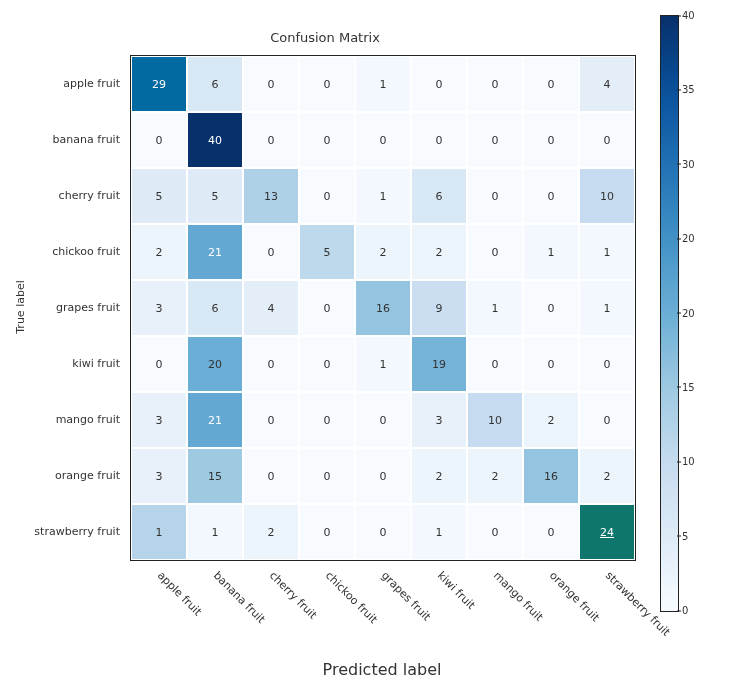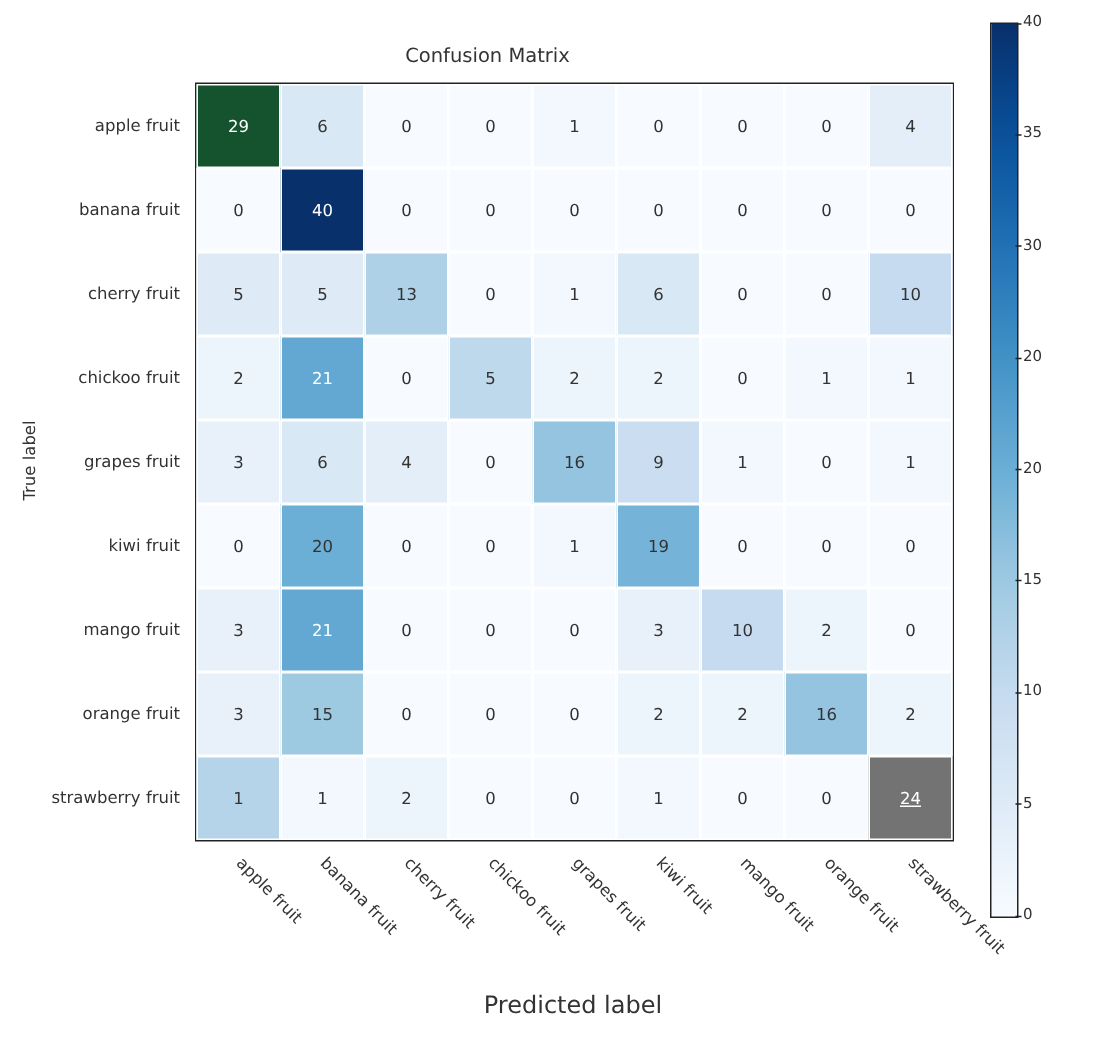--- a/index.html
+++ b/index.html
@@ -109,21 +109,21 @@
     <div class="ytick">cherry fruit</div>
     <div class="ytick">chickoo fruit</div>
     <div class="ytick">grapes fruit</div>
     <div class="ytick">kiwi fruit</div>
     <div class="ytick">mango fruit</div>
     <div class="ytick">orange fruit</div>
     <div class="ytick">strawberry fruit</div>
   </div>
 <div class="plot-area" id="plot">
     <div class="row">
-      <div class="cell" style="background: #14532d; color: rgb(255, 255, 255); text-align: right;">29</div>
+      <div class="cell" style="background: #0369a1; color: rgb(255, 255, 255); text-align: right;">29</div>
       <div class="cell" style="background: rgb(217, 232, 245); color: rgb(51, 51, 51);">6</div>
       <div class="cell" style="background: rgb(247, 251, 255); color: rgb(51, 51, 51);">0</div>
       <div class="cell" style="background: rgb(247, 251, 255); color: rgb(51, 51, 51);">0</div>
       <div class="cell" style="background: rgb(242, 248, 253); color: rgb(51, 51, 51);">1</div>
       <div class="cell" style="background: rgb(247, 251, 255); color: rgb(51, 51, 51);">0</div>
       <div class="cell" style="background: rgb(247, 251, 255); color: rgb(51, 51, 51);">0</div>
       <div class="cell" style="background: rgb(247, 251, 255); color: rgb(51, 51, 51);">0</div>
       <div class="cell" style="background: rgb(227, 238, 249); color: rgb(51, 51, 51);">4</div>
     </div>
     <div class="row">
@@ -205,21 +205,21 @@
     </div>
     <div class="row">
       <div class="cell" style="background: rgb(182, 212, 233); color: rgb(51, 51, 51);">1</div>
       <div class="cell" style="background: rgb(242, 248, 253); color: rgb(51, 51, 51);">1</div>
       <div class="cell" style="background: rgb(237, 245, 252); color: rgb(51, 51, 51);">2</div>
       <div class="cell" style="background: rgb(247, 251, 255); color: rgb(51, 51, 51);">0</div>
       <div class="cell" style="background: rgb(247, 251, 255); color: rgb(51, 51, 51);">0</div>
       <div class="cell" style="background: rgb(242, 248, 253); color: rgb(51, 51, 51);">1</div>
       <div class="cell" style="background: rgb(247, 251, 255); color: rgb(51, 51, 51);">0</div>
       <div class="cell" style="background: rgb(247, 251, 255); color: rgb(51, 51, 51);">0</div>
-      <div class="cell" style="background: #737373; color: rgb(255, 255, 255); text-decoration: underline;">24</div>
+      <div class="cell" style="background: #0f766e; color: rgb(255, 255, 255); text-decoration: underline;">24</div>
     </div>
   </div>
 <div class="xticks" id="xticks">
     <div class="xtick" style="left: 34px; top: 4px;">apple fruit</div>
     <div class="xtick" style="left: 90px; top: 4px;">banana fruit</div>
     <div class="xtick" style="left: 146px; top: 4px;">cherry fruit</div>
     <div class="xtick" style="left: 202px; top: 4px;">chickoo fruit</div>
     <div class="xtick" style="left: 258px; top: 4px;">grapes fruit</div>
     <div class="xtick" style="left: 314px; top: 4px;">kiwi fruit</div>
     <div class="xtick" style="left: 370px; top: 4px;">mango fruit</div>

